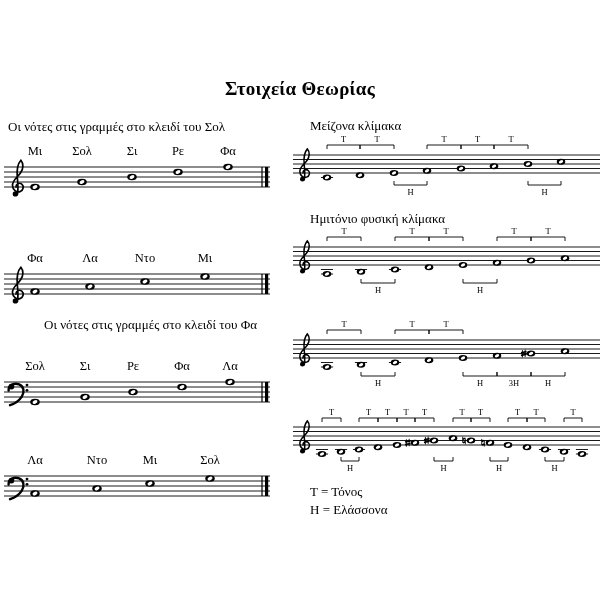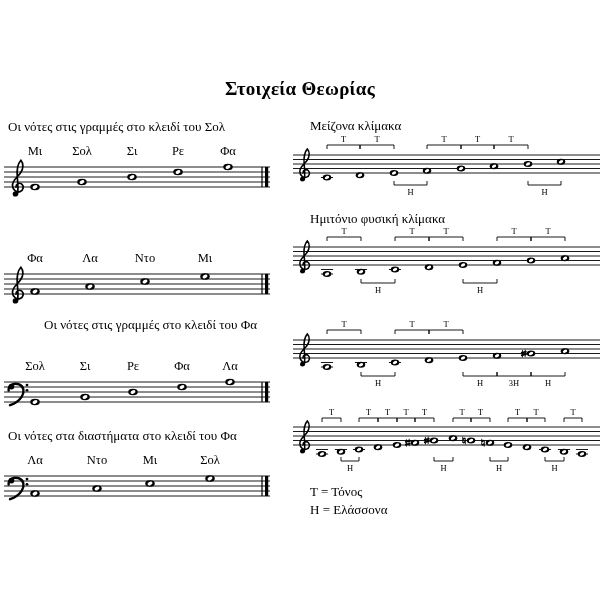--- a/index.html
+++ b/index.html
@@ -134,21 +134,20 @@
         <ellipse cx="178" cy="31" rx="2.6" ry="1.7000000000000002" fill="#fff" transform="rotate(-28 178 31)"></ellipse>
       </g>
       <text x="178" y="14" text-anchor="middle" font-size="12.5" fill="#000">Φα</text>
       <g>
         <ellipse cx="226" cy="26" rx="4.75" ry="3.2" fill="#000"></ellipse>
         <ellipse cx="226" cy="26" rx="2.6" ry="1.7000000000000002" fill="#fff" transform="rotate(-28 226 26)"></ellipse>
       </g>
       <text x="226" y="14" text-anchor="middle" font-size="12.5" fill="#000">Λα</text>
     </svg>
 
-  <div class="heading" id="h-l4">Οι νότες στα διαστήματα στο κλειδί του Φα</div>
   <svg class="staff" id="svg-l4" width="270" height="70">
       <line x1="0" y1="26" x2="266" y2="26" stroke="#000" stroke-width="0.9"></line>
       <line x1="0" y1="31" x2="266" y2="31" stroke="#000" stroke-width="0.9"></line>
       <line x1="0" y1="36" x2="266" y2="36" stroke="#000" stroke-width="0.9"></line>
       <line x1="0" y1="41" x2="266" y2="41" stroke="#000" stroke-width="0.9"></line>
       <line x1="0" y1="46" x2="266" y2="46" stroke="#000" stroke-width="0.9"></line>
       <g transform="translate(3 26) scale(1)">
         <circle cx="4.4" cy="4.6" r="2.9" fill="#000"></circle>
         <path d="M1.6 8.6 C1.2 2.8 7.6 0.5 12.1 2.4 C17 4.4 17.7 10 14.8 14.6 C12.1 18.8 7.2 21.8 3 23.2" fill="none" stroke="#000" stroke-width="2.4" stroke-linecap="round"></path>
         <circle cx="20" cy="3.1" r="1.4" fill="#000"></circle>

